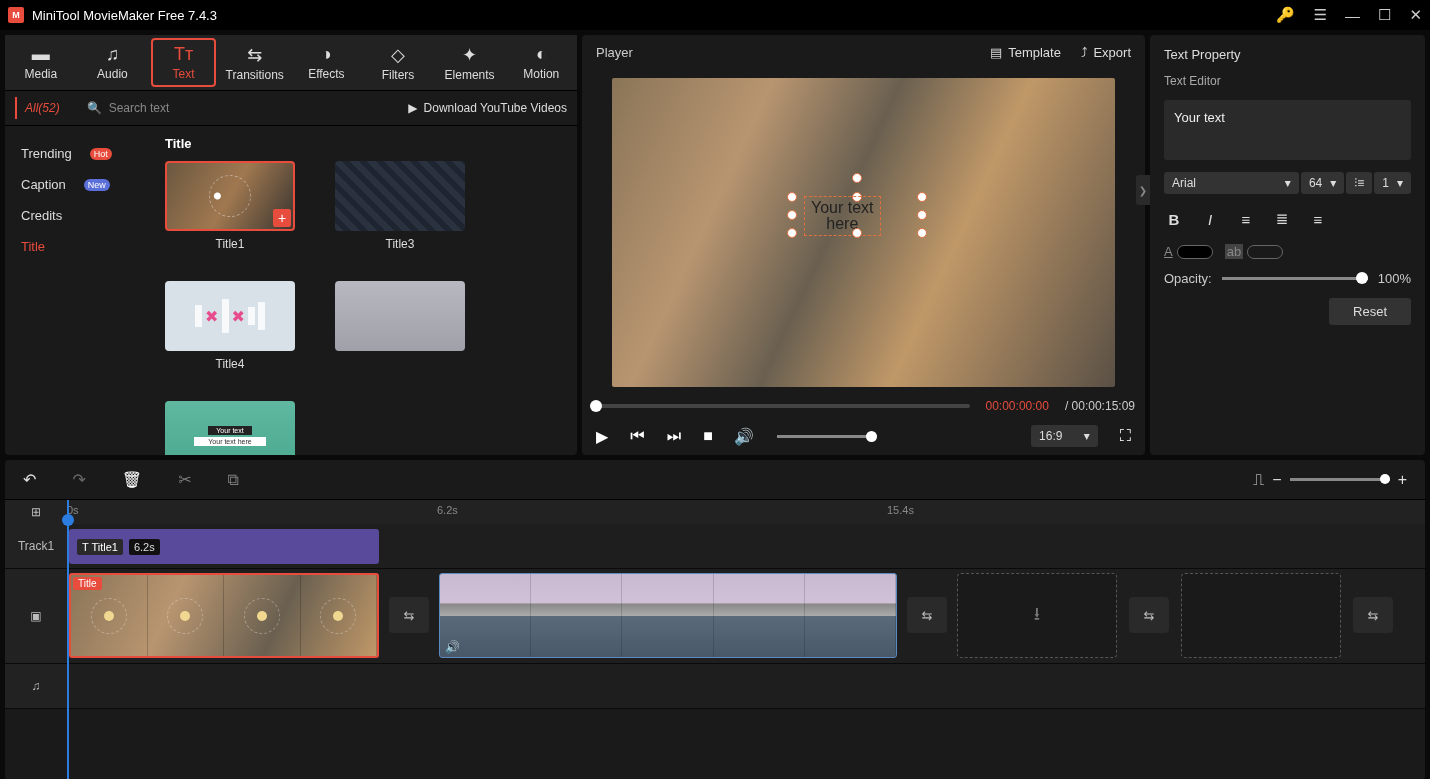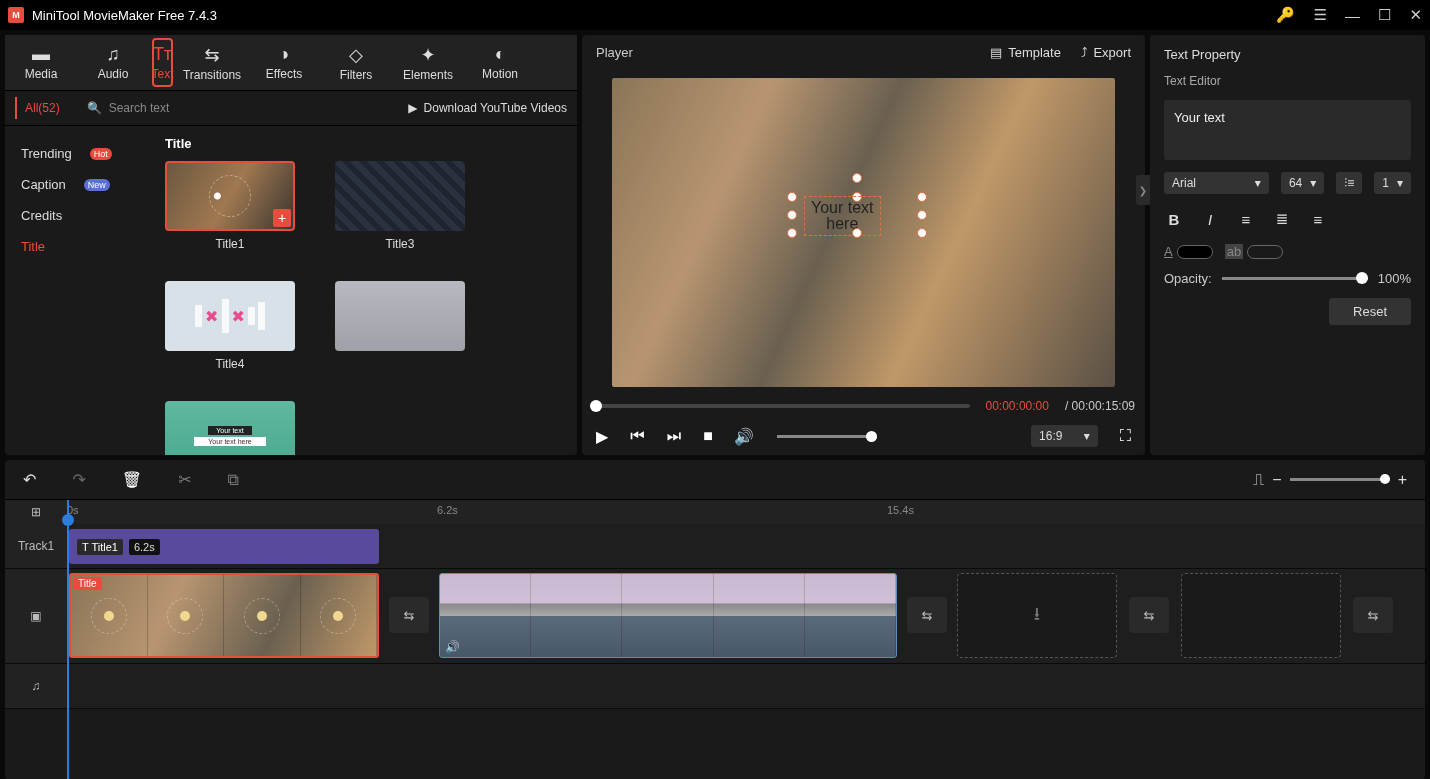--- a/index.html
+++ b/index.html
@@ -7,24 +7,24 @@
 .titlebar { height:30px; background:#000; display:flex; align-items:center; padding:0 8px; }
 .app-logo { width:16px; height:16px; background:#e74c3c; border-radius:2px; margin-right:8px; display:flex; align-items:center; justify-content:center; color:#fff; font-size:9px; font-weight:bold; }
 .app-title { color:#fff; font-size:13px; flex:1; }
 .win-controls { display:flex; gap:18px; align-items:center; }
 .win-btn { color:#ccc; cursor:pointer; font-size:15px; }
 .key-ic { color:#e6b800; }
 .top-row { display:flex; height:430px; gap:5px; padding:5px; }
 .left-panel { width:572px; background:#1a1a1a; border-radius:4px; display:flex; flex-direction:column; }
 .toolbar { display:flex; background:#222; border-bottom:1px solid #000; }
 .tool { width:72px; height:55px; display:flex; flex-direction:column; align-items:center; justify-content:center; gap:2px; cursor:pointer; color:#ddd; font-size:12px; }
-.tool.active { border:2px solid #e74c3c; color:#e74c3c; border-radius:4px; margin:3px; width:21px; height:49px; }
+.tool.active { border:2px solid #e74c3c; color:#e74c3c; border-radius:4px; margin:3px; width:65px; height:49px; }
 .tool-ic { font-size:18px; }
 .sub-bar { display:flex; align-items:center; padding:6px 10px; background:#1a1a1a; border-bottom:1px solid #000; }
-.all-tab { color:#e74c3c; font-size:12px; padding:4px 8px; border-left:2px solid #e74c3c; }
+.all-tab { color:#e74c3c; font-size:12px; padding:4px 8px; border-left:2px solid #e74c3c;font-style:italic; }
 .search-box { flex:1; margin:0 40px 0 20px; display:flex; align-items:center; gap:6px; color:#888; font-size:12px; }
 .dl-link { color:#ddd; font-size:12px; display:flex; align-items:center; gap:6px; }
 .content-row { display:flex; flex:1; overflow:hidden; }
 .sidebar { width:150px; padding:12px; }
 .side-item { padding:8px 4px; color:#ddd; font-size:13px; display:flex; align-items:center; gap:18px; cursor:pointer; }
 .side-item.sel { color:#e74c3c; }
 .badge { font-size:9px; padding:1px 4px; border-radius:6px; color:#fff; }
 .badge.hot { background:#e74c3c; }
 .badge.new { background:#5b6fd8; }
 .thumbs { flex:1; padding:10px; overflow:auto; }
@@ -60,21 +60,21 @@
 .time-tot { color:#ccc; font-size:12px; }
 .ctrl-row { display:flex; align-items:center; padding:8px 14px; gap:22px; }
 .ctrl-ic { color:#fff; font-size:16px; cursor:pointer; }
 .vol-slider { width:100px; height:3px; background:#888; position:relative; }
 .vol-slider::after{content:"";position:absolute;right:0;top:-4px;width:11px;height:11px;background:#fff;border-radius:50%;}
 .spacer { flex:1; }
 .prop-panel { width:275px; background:#1a1a1a; border-radius:4px; padding:12px 14px; display:flex; flex-direction:column; gap:12px; position:relative; }
 .prop-title { color:#ddd; font-size:13px; }
 .sub-title { color:#aaa; font-size:12px; }
 .text-edit { background:#2a2a2a; color:#eee; padding:10px; border-radius:3px; min-height:60px; font-size:13px; }
-.prop-row { display:flex; gap:12px; }
+.prop-row { display:flex; gap:2px; }
 .sel-box { background:#333; color:#ddd; padding:4px 8px; border-radius:3px; font-size:12px; display:flex; align-items:center; gap:8px; }
 .fmt-row { display:flex; gap:16px; align-items:center; padding:4px 0; }
 .fmt-btn { color:#ddd; font-size:15px; cursor:pointer; width:20px; text-align:center; }
 .color-row { display:flex; gap:12px; align-items:center; }
 .color-sw { display:flex; align-items:center; gap:4px; }
 .sw-box { width:36px; height:14px; border:1px solid #666; border-radius:7px; }
 .opac-row { display:flex; align-items:center; gap:10px; }
 .opac-slider { flex:1; height:3px; background:#888; position:relative; }
 .opac-slider .kn{position:absolute;right:0;top:-5px;width:12px;height:12px;background:#fff;border-radius:50%;}
 .reset-btn { background:#333; color:#ddd; padding:6px 24px; border-radius:3px; align-self:flex-end; cursor:pointer; font-size:13px; }

